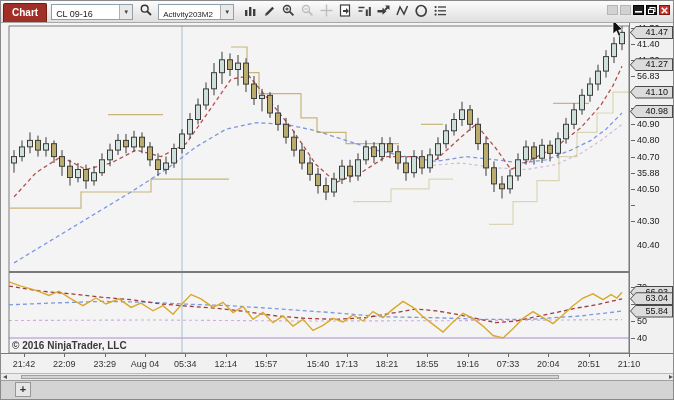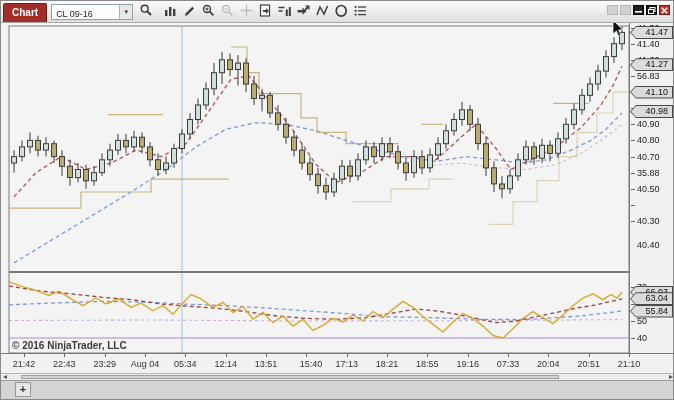--- a/index.html
+++ b/index.html
@@ -242,20 +242,24 @@
       <span class="dd" style="margin-left:auto;">▼</span>
     </div>
     <button class="tbtn">
       <span>
         <svg width="14" height="14" viewBox="0 0 14 14">
             <circle cx="5.7" cy="5.7" r="3.4" fill="none" stroke="#333" stroke-width="1.4"></circle>
             <line x1="8.3" y1="8.3" x2="12" y2="12" stroke="#333" stroke-width="1.8"></line>
           </svg>
       </span>
     </button>
+    <div class="combo" style="width:76px;">
+      <span class="txt" style="font-size:8px;">Activity203M2</span>
+      <span class="dd" style="margin-left:auto;">▼</span>
+    </div>
     <div class="iconrow" id="iconrow">
         <button class="tbtn">
           <span><svg width="15" height="15" viewBox="0 0 15 15">
               <rect x="2" y="7" width="2.4" height="6" fill="#3e3e3e"></rect>
               <rect x="6" y="4" width="2.4" height="9" fill="#3e3e3e"></rect>
               <rect x="10" y="6" width="2.4" height="7" fill="#3e3e3e"></rect>
             </svg></span>
         </button>
         <button class="tbtn">
           <span><svg width="15" height="15" viewBox="0 0 15 15">
@@ -403,33 +407,33 @@
         <div class="in">55.84</div>
       </div>
     </div>
 
   <div class="copyright">© 2016 NinjaTrader, LLC</div>
 
   <div class="xaxis" id="xaxis">
       <div class="xtick" style="left: 23px;"></div>
       <div class="xlabel" style="left: 1px;">21:42</div>
       <div class="xtick" style="left: 63.3333px;"></div>
-      <div class="xlabel" style="left: 41.3333px;">22:43</div>
+      <div class="xlabel" style="left: 41.3333px;">22:09</div>
       <div class="xtick" style="left: 103.667px;"></div>
       <div class="xlabel" style="left: 81.6667px;">23:29</div>
       <div class="xtick" style="left: 144px;"></div>
       <div class="xlabel" style="left: 122px;">Aug 04</div>
       <div class="xtick" style="left: 184.333px;"></div>
       <div class="xlabel" style="left: 162.333px;">05:34</div>
       <div class="xtick" style="left: 224.667px;"></div>
       <div class="xlabel" style="left: 202.667px;">12:14</div>
       <div class="xtick" style="left: 265px;"></div>
-      <div class="xlabel" style="left: 243px;">13:51</div>
+      <div class="xlabel" style="left: 243px;">15:57</div>
       <div class="xtick" style="left: 305.333px;"></div>
-      <div class="xlabel" style="left: 288px;">15:40</div>
+      <div class="xlabel" style="left: 295px;">15:40</div>
       <div class="xtick" style="left: 345.667px;"></div>
       <div class="xlabel" style="left: 323.667px;">17:13</div>
       <div class="xtick" style="left: 386px;"></div>
       <div class="xlabel" style="left: 364px;">18:21</div>
       <div class="xtick" style="left: 426.333px;"></div>
       <div class="xlabel" style="left: 404.333px;">18:55</div>
       <div class="xtick" style="left: 466.667px;"></div>
       <div class="xlabel" style="left: 444.667px;">19:16</div>
       <div class="xtick" style="left: 507px;"></div>
       <div class="xlabel" style="left: 485px;">07:33</div>

